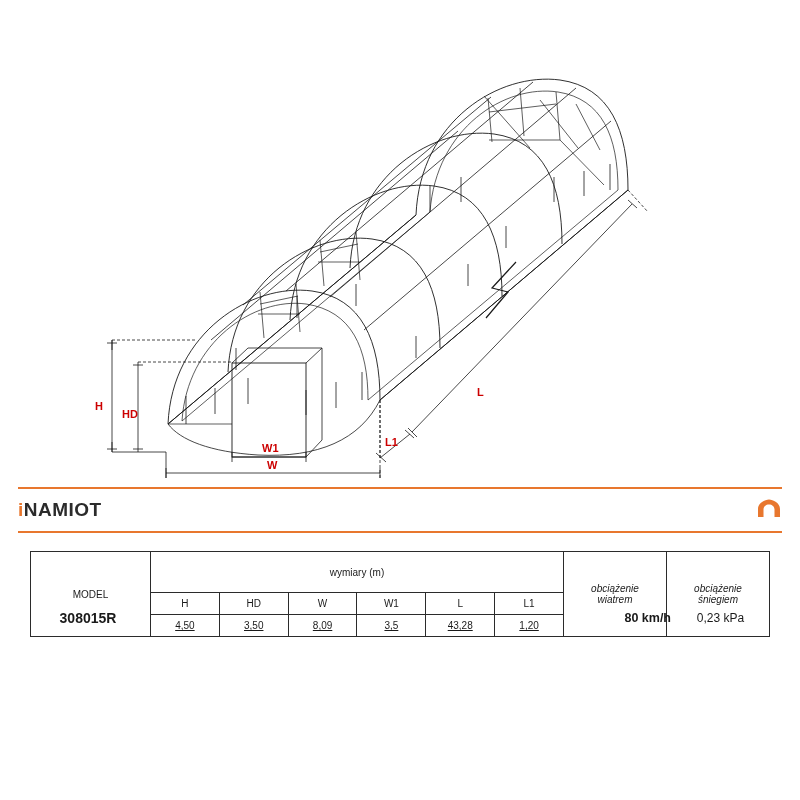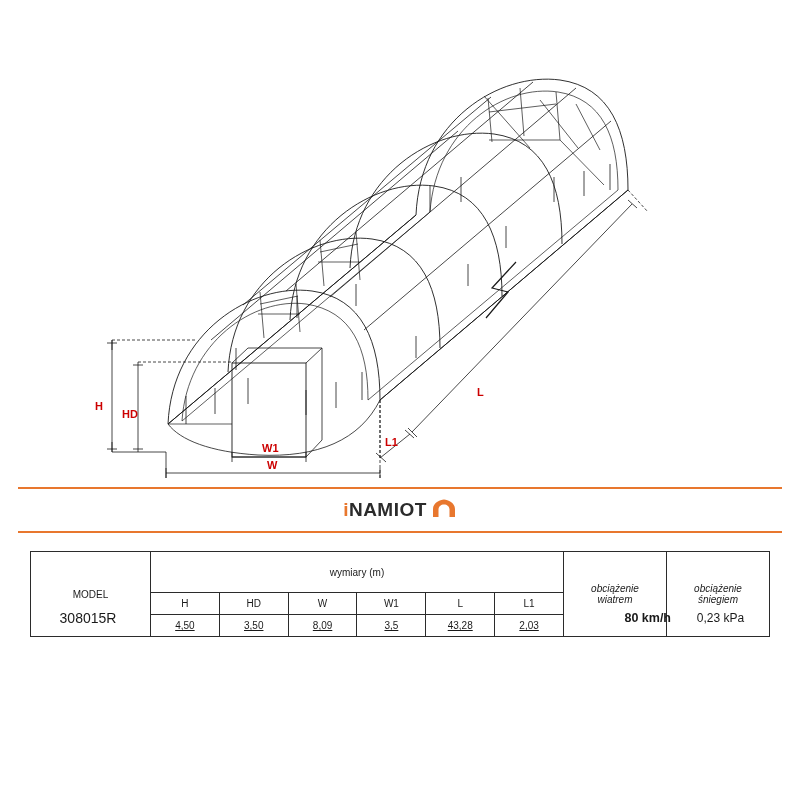--- a/index.html
+++ b/index.html
@@ -51,21 +51,21 @@
     top: 44px;
   }
   #brand-logo {
     position: absolute;
     left: 0;
     top: 2px;
     width: 764px;
     height: 42px;
     display: flex;
     align-items: center;
-    justify-content: center;
+    justify-content: space-between;
   }
   .brand-text {
     font-family: "Liberation Sans", sans-serif;
     font-weight: bold;
     font-size: 19px;
     letter-spacing: 0.5px;
     color: #2b2b2b;
   }
   .brand-text .lead {
     color: #e8772e;
@@ -90,21 +90,21 @@
     vertical-align: middle;
     font-size: 10px;
     padding: 2px 2px;
     font-weight: normal;
   }
   .th-strong {
     font-weight: bold;
     font-size: 12.5px;
   }
   .model-cell {
-    font-weight: normal;
+    font-weight: bold;
     font-size: 14px;
   }
   .hdr-row td {
     height: 36px;
   }
   .sub-row td {
     height: 17px;
     font-weight: bold;
     font-size: 12px;
   }
@@ -291,21 +291,21 @@
         <td>W1</td>
         <td>L</td>
         <td>L1</td>
       </tr>
       <tr class="val-row">
         <td>4,50</td>
         <td>3,50</td>
         <td>8,09</td>
         <td>3,5</td>
         <td>43,28</td>
-        <td>2,03</td>
+        <td>1,20</td>
       </tr>
     </tbody>
   </table>
 
   <div style="position:absolute; left:31px; top:600px; width:114px; height:36px; display:flex; align-items:center; justify-content:center;">
     <span class="model-cell">308015R</span>
   </div>
   <div style="position:absolute; left:574px; top:600px; width:97px; height:36px; display:flex; align-items:center; justify-content:flex-end; font-size:12.5px;font-weight:bold;">
     <span>80 km/h</span>
   </div>

